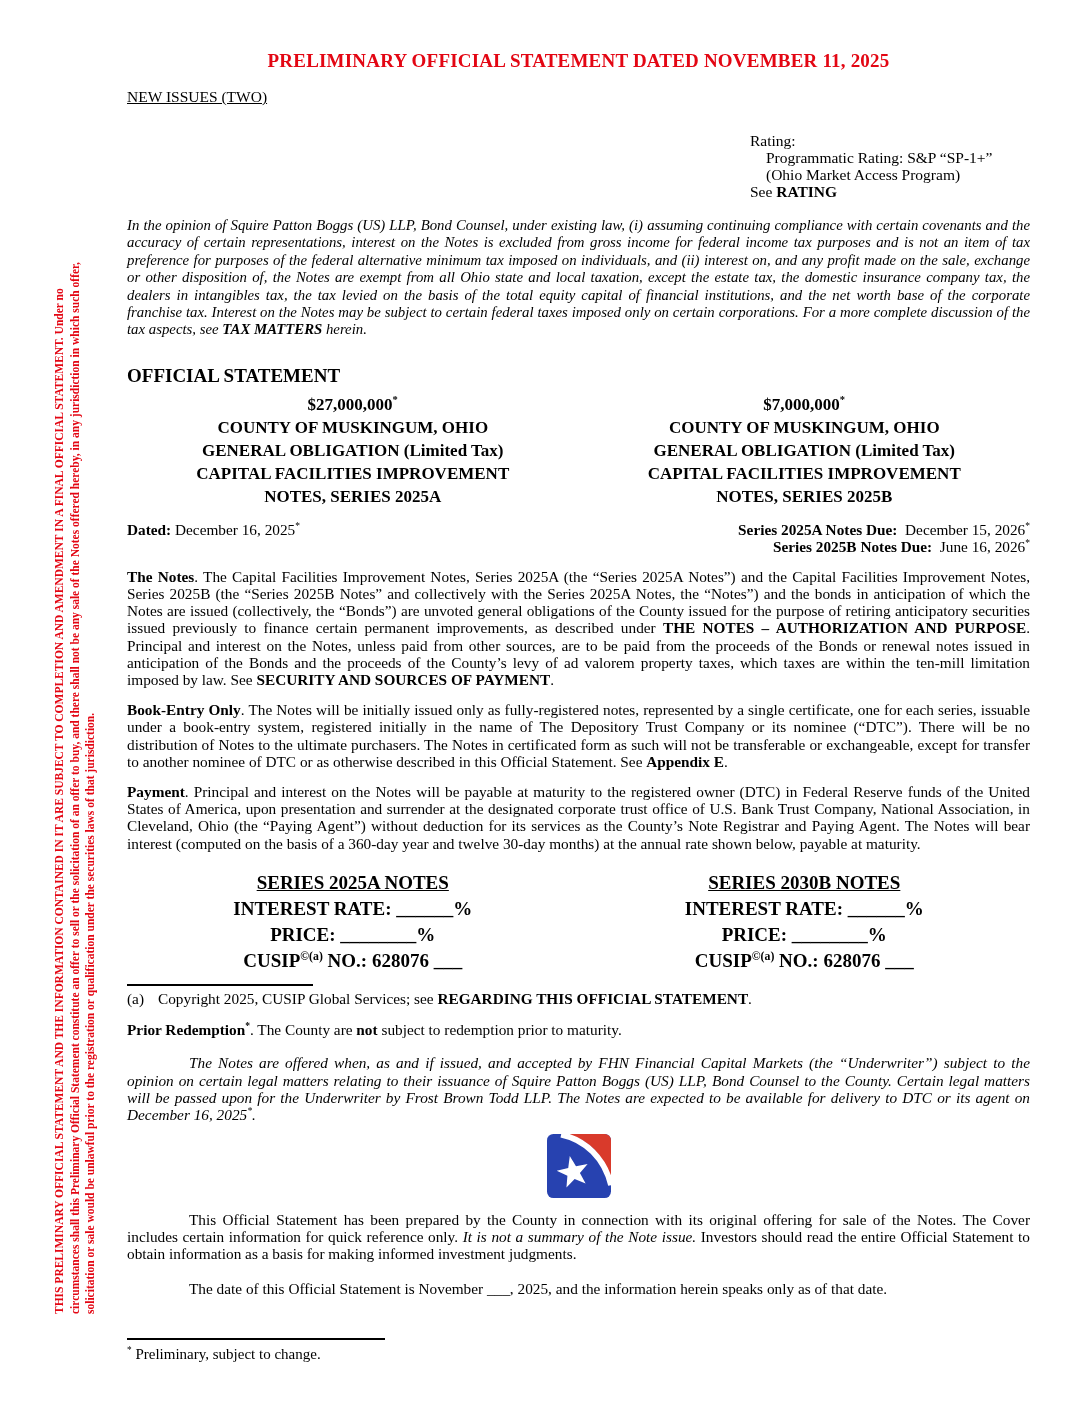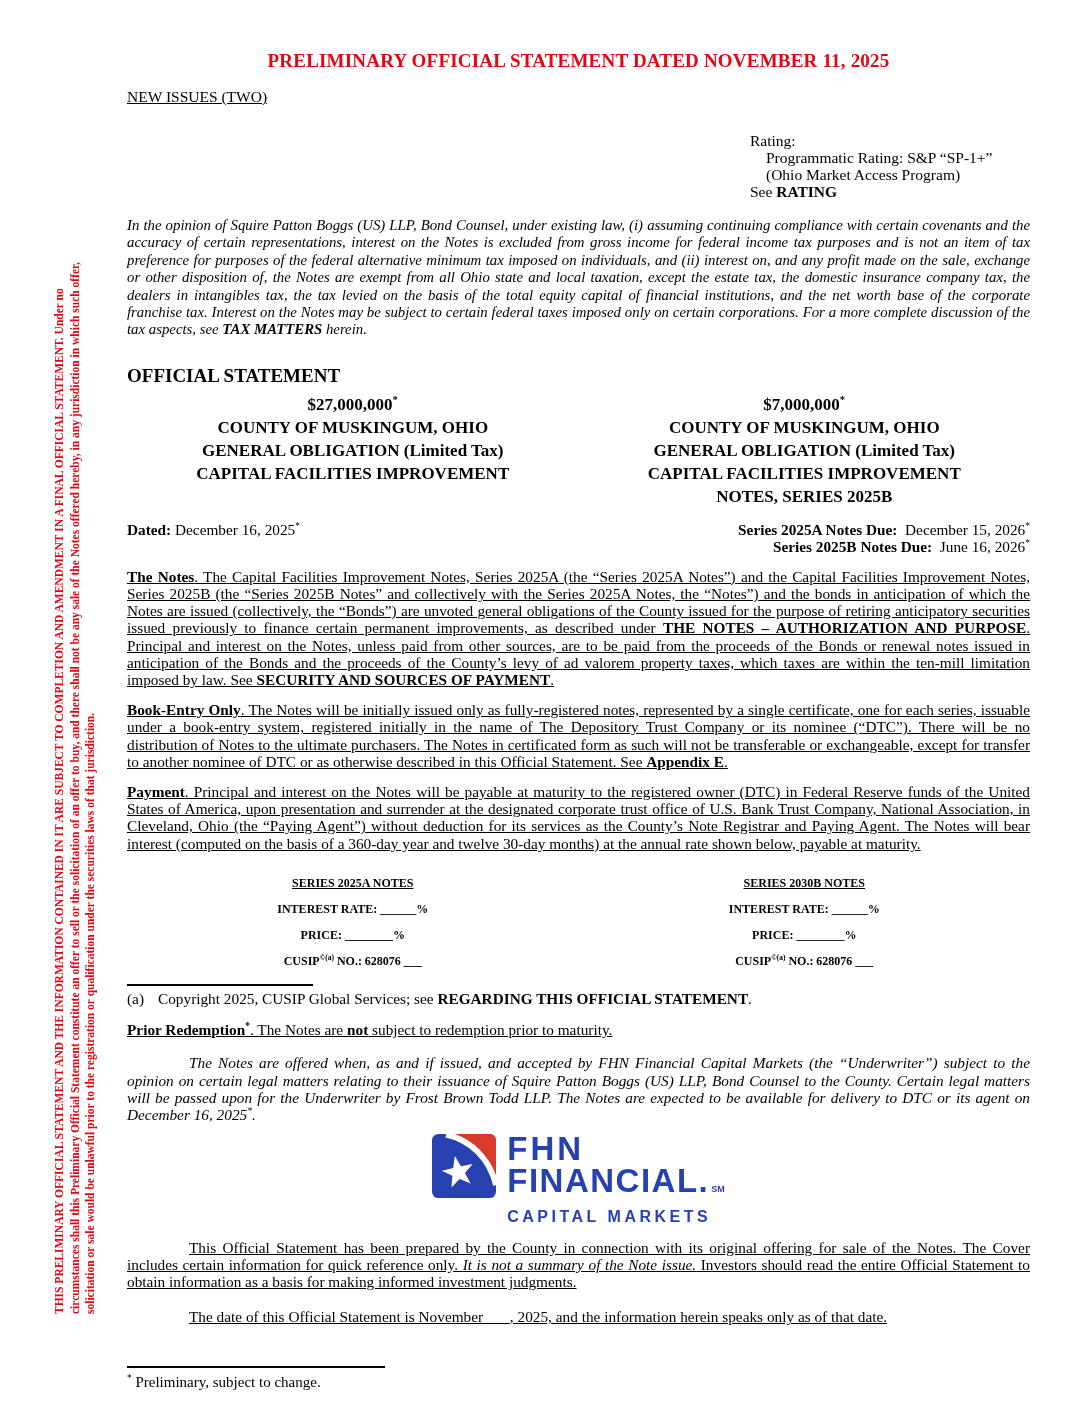--- a/index.html
+++ b/index.html
@@ -21,27 +21,27 @@
   .header-row { margin-top:16px; display:flex; justify-content:space-between; font-size:15.5px; }
   .new-issues { text-decoration:underline; }
   .rating-block { width:280px; line-height:17px;margin-top:44px; }
   .rating-indent { padding-left:16px; }
   .opinion { margin-top:17px; font-style:italic; font-size:14.8px; line-height:17.4px; text-align:justify; }
   .os-title { margin-top:26px; text-align:left; font-weight:bold; font-size:19px; }
   .offering-row { margin-top:6px; display:flex; }
   .offering-col { width:50%; text-align:center; font-weight:bold; font-size:17px; line-height:23px; }
   .dated-row { margin-top:13px; display:flex; justify-content:space-between; font-size:15.3px; line-height:17px; }
   .due-block { text-align:right; }
-  .para { margin-top:13px; font-size:15.3px; line-height:17.2px; text-align:justify;text-decoration:underline; }
+  .para { margin-top:13px; font-size:15.3px; line-height:17.2px; text-align:justify; }
   .para.indent { text-indent:62px; }
   .b { font-weight:bold; }
   .i { font-style:italic; }
   .sup { vertical-align:super; font-size:0.62em; line-height:0; }
   .series-row { margin-top:18px; display:flex; }
-  .series-col { width:50%; text-align:center; font-weight:bold; font-size:12px; line-height:26px; }
+  .series-col { width:50%; text-align:center; font-weight:bold; font-size:19px; line-height:26px; }
   .series-title { text-decoration:underline; }
   .rule-a { margin-top:10px; width:186px; border-top:2px solid #000; }
   .footnote-a { margin-top:4px; font-size:15.3px; }
   .footnote-a .marker { margin-right:14px; }
   .underwriter { margin-top:16px; font-style:italic; font-size:15.3px; line-height:17.4px; text-align:justify; text-indent:62px; }
   
   .logo { margin-top:10px; display:flex; justify-content:center; align-items:flex-start; }
   .logo-mark { width:64px; height:64px; flex:0 0 auto; }
   .logo-text { margin-left:11px; color:#2742b0; font-family:"Liberation Sans", sans-serif; font-weight:bold; }
   .logo-fhn { font-size:33px; line-height:30px; letter-spacing:3px; }
@@ -81,20 +81,21 @@
     <div class="opinion"><span>In the opinion of Squire Patton Boggs (US) LLP, Bond Counsel, under existing law, (i) assuming continuing compliance with certain covenants and the accuracy of certain representations, interest on the Notes is excluded from gross income for federal income tax purposes and is not an item of tax preference for purposes of the federal alternative minimum tax imposed on individuals, and (ii) interest on, and any profit made on the sale, exchange or other disposition of, the Notes are exempt from all Ohio state and local taxation, except the estate tax, the domestic insurance company tax, the dealers in intangibles tax, the tax levied on the basis of the total equity capital of financial institutions, and the net worth base of the corporate franchise tax.  Interest on the Notes may be subject to certain federal taxes imposed only on certain corporations.  For a more complete discussion of the tax aspects, see </span><span class="b">TAX MATTERS</span><span> herein.</span></div>
 
     <div class="os-title">OFFICIAL STATEMENT</div>
 
     <div class="offering-row">
       <div class="offering-col">
         <div><span>$27,000,000</span><span class="sup">*</span></div>
         <div>COUNTY OF MUSKINGUM, OHIO</div>
         <div>GENERAL OBLIGATION (Limited Tax)</div>
         <div>CAPITAL FACILITIES IMPROVEMENT</div>
+        <div>NOTES, SERIES 2025A</div>
       </div>
       <div class="offering-col">
         <div><span>$7,000,000</span><span class="sup">*</span></div>
         <div>COUNTY OF MUSKINGUM, OHIO</div>
         <div>GENERAL OBLIGATION (Limited Tax)</div>
         <div>CAPITAL FACILITIES IMPROVEMENT</div>
         <div>NOTES, SERIES 2025B</div>
       </div>
     </div>
 
@@ -123,45 +124,40 @@
         <div class="series-title">SERIES 2030B NOTES</div>
         <div>INTEREST RATE:  ______%</div>
         <div>PRICE:  ________%</div>
         <div><span>CUSIP</span><span class="sup">©(a)</span><span> NO.:  628076 ___</span></div>
       </div>
     </div>
 
     <div class="rule-a"></div>
     <div class="footnote-a"><span class="marker">(a)</span><span>Copyright 2025, CUSIP Global Services; see </span><span class="b">REGARDING THIS OFFICIAL STATEMENT</span><span>.</span></div>
 
-    <div class="para"><span class="b">Prior Redemption</span><span class="sup b">*</span><span>.  The Notes are </span><span class="b">not</span><span> subject to redemption prior to maturity.</span></div>
+    <div class="para"><span class="b">Prior Redemption</span><span class="sup b">*</span><span>.  The County are </span><span class="b">not</span><span> subject to redemption prior to maturity.</span></div>
 
     <div class="underwriter"><span>The Notes are offered when, as and if issued, and accepted by FHN Financial Capital Markets (the “Underwriter”) subject to the opinion on certain legal matters relating to their issuance of Squire Patton Boggs (US) LLP, Bond Counsel to the County.  Certain legal matters will be passed upon for the Underwriter by Frost Brown Todd LLP.  The Notes are expected to be available for delivery to DTC or its agent on December 16, 2025</span><span class="sup">*</span><span>.</span></div>
 
     <div class="logo">
       <div class="logo-mark">
         <svg viewBox="0 0 100 100" width="64" height="64">
           <defs>
               <clipPath id="lc">
                 <rect x="0" y="0" width="100" height="100" rx="10"></rect>
               </clipPath>
             </defs>
           <g clip-path="url(#lc)">
             <rect width="100" height="100" fill="#2742b0"></rect>
             <path d="M30,0 H100 V72 C90,32 62,7 30,0 Z" fill="#d93a2b"></path>
             <path d="M22,1 C60,9 90,38 100,80" stroke="#ffffff" stroke-width="9" fill="none"></path>
             <polygon points="41,34 47.2,51.5 65.7,52 51,63.2 56.3,81 41,70.5 25.7,81 31,63.2 16.3,52 34.8,51.5" fill="#ffffff" transform="rotate(-12 41 60)"></polygon>
           </g>
         </svg>
       </div>
-      <div class="logo-text">
-        <div class="logo-fhn">FHN</div>
-        <div class="logo-financial"><span>FINANCIAL</span><span>.</span><span class="logo-sm">SM</span></div>
-        <div class="logo-capital">CAPITAL MARKETS</div>
-      </div>
     </div>
 
     <div class="para indent"><span>This Official Statement has been prepared by the County in connection with its original offering for sale of the Notes.  The Cover includes certain information for quick reference only.  </span><span class="i">It is not a summary of the Note issue.</span><span>  Investors should read the entire Official Statement to obtain information as a basis for making informed investment judgments.</span></div>
 
     <div class="para indent" style="margin-top:18px;">The date of this Official Statement is November ___, 2025, and the information herein speaks only as of that date.</div>
 
     <div class="rule-star"></div>
     <div class="footnote-star"><span class="sup">*</span><span> Preliminary, subject to change.</span></div>
 
   </div>

